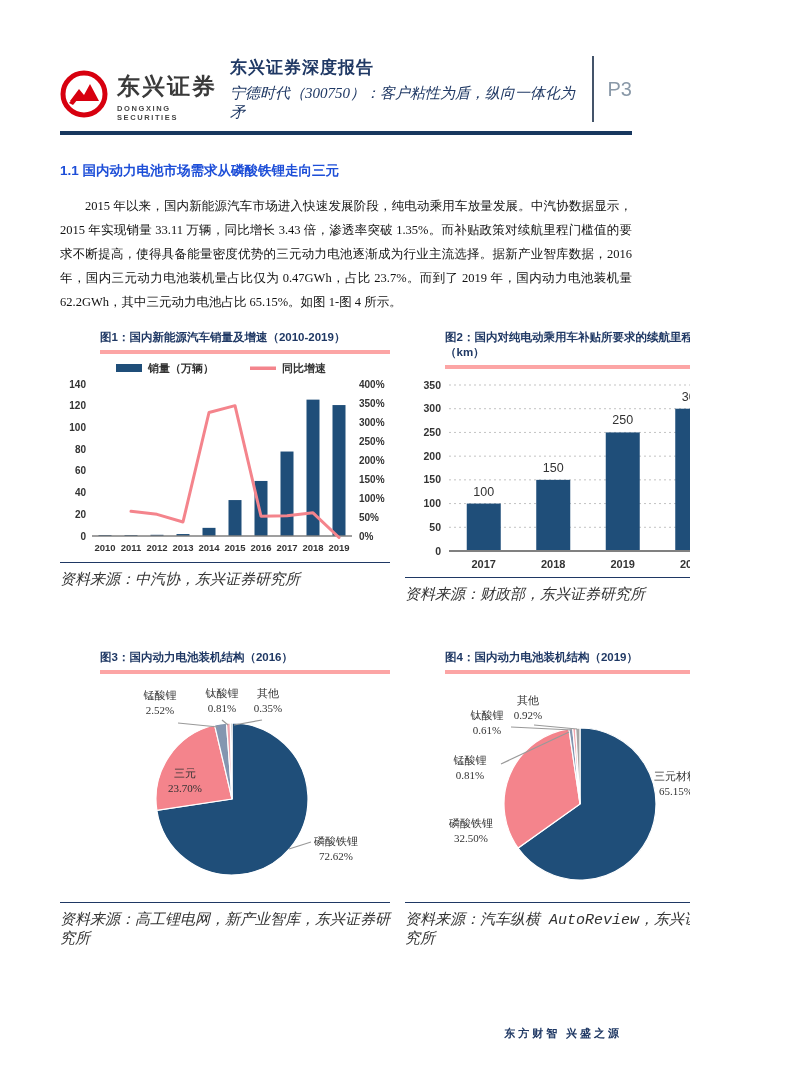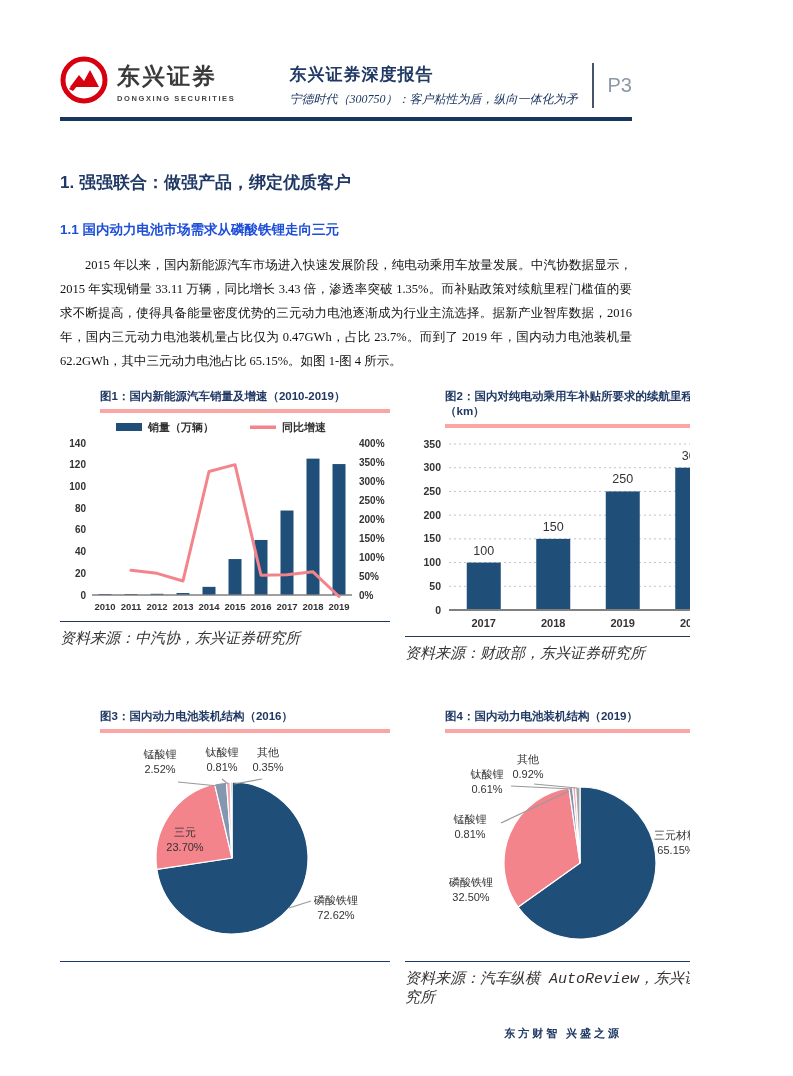--- a/index.html
+++ b/index.html
@@ -11,21 +11,21 @@
   .content { position:absolute; left:60px; right:58px; top:0; }
 
   
   .header { display:flex; align-items:flex-end; justify-content:space-between; margin-top:56px; }
   .brand { display:flex; align-items:center; gap:9px; }
   .brand-text .cn { font-size:23px; font-weight:700; color:#3a3a3a; letter-spacing:2px; }
   .brand-text .en { font-size:7.5px; font-weight:700; color:#444; letter-spacing:1.6px; margin-top:2px; }
   .header-right { display:flex; align-items:stretch; }
   .report-meta { padding-right:14px; }
   .report-title { font-size:17px; font-weight:700; color:#1F3864; letter-spacing:1px; }
-  .report-subtitle { font-family:"Liberation Serif", serif; font-style:italic; font-size:12px; color:#1F3864; margin-top:5px; }
+  .report-subtitle { font-family:"Liberation Serif", serif; font-style:italic; font-size:15px; color:#1F3864; margin-top:5px; }
   .header-divider { width:2px; background:#44546A; }
   .page-no { font-size:20px; color:#8A99A8; padding-left:14px; display:flex; align-items:center; }
   .top-rule { height:4px; background:#17375E; margin-top:9px; }
 
   
   .h1 { margin-top:50px; font-size:17px; font-weight:700; color:#1F3864; }
   .h2 { margin-top:27px; font-size:13.5px; font-weight:700; color:#1d4ed8; }
   .body-par {
     margin-top:14px; font-family:Liberation Serif, serif; font-size:12.5px;
     line-height:24px; text-align:justify; text-indent:2em; color:#111;
@@ -36,21 +36,21 @@
   .fig-grid.row2 { margin-top:46px; }
   .fig-title { font-size:11.5px; font-weight:700; color:#1F3864; padding-bottom:5px; border-bottom:4px solid #fca5a5;margin-left:40px; }
   .fig-chart { position:relative; }
   .fig-chart.pies { height:228px; }
   .fig-chart.bars { height:208px; }
   .fig-source-rule { border-top:1.5px solid #1F3864; }
   .fig-source { font-family:Liberation Mono, monospace; font-style:italic; font-size:15px; color:#333; padding-top:7px; }
   svg text { font-family:"Liberation Sans", sans-serif; }
 
   
-  .pie-label { position:absolute; transform:translateX(-50%); text-align:center; font-size:11px; line-height:15px; color:#333; white-space:nowrap; }
+  .pie-label { position:absolute; transform:translateX(-50%); text-align:center; font-size:11px; line-height:15px; color:#333; white-space:nowrap;font-family:Liberation Serif, serif; }
   
   .p3-mn  { left:100px; top:14px; }
   .p3-ti  { left:162px; top:12px; }
   .p3-ot  { left:208px; top:12px; }
   .p3-sy  { left:125px; top:92px; }
   .p3-lfp { left:276px; top:160px; }
   
   .p4-ti  { left:82px;  top:34px; }
   .p4-ot  { left:123px; top:19px; }
   .p4-mn  { left:65px;  top:79px; }
@@ -88,21 +88,20 @@
         <div class="report-meta">
           <div class="report-title">东兴证券深度报告</div>
           <div class="report-subtitle">宁德时代（300750）：客户粘性为盾，纵向一体化为矛</div>
         </div>
         <div class="header-divider"></div>
         <div class="page-no">P3</div>
       </div>
     </div>
     <div class="top-rule"></div>
 
-    <div class="h1">1. 强强联合：做强产品，绑定优质客户</div>
     <div class="h2">1.1 国内动力电池市场需求从磷酸铁锂走向三元</div>
     <p class="body-par">2015 年以来，国内新能源汽车市场进入快速发展阶段，纯电动乘用车放量发展。中汽协数据显示，2015 年实现销量 33.11 万辆，同比增长 3.43 倍，渗透率突破 1.35%。而补贴政策对续航里程门槛值的要求不断提高，使得具备能量密度优势的三元动力电池逐渐成为行业主流选择。据新产业智库数据，2016 年，国内三元动力电池装机量占比仅为 0.47GWh，占比 23.7%。而到了 2019 年，国内动力电池装机量 62.2GWh，其中三元动力电池占比 65.15%。如图 1-图 4 所示。</p>
 
     <div class="fig-grid">
       <div class="figure">
         <div class="fig-title">图1：国内新能源汽车销量及增速（2010-2019）</div>
         <div class="fig-chart bars" id="fig1"><svg width="330" height="208" viewBox="0 0 330 208">
               <rect x="56" y="10" width="26" height="8" fill="#1F4E79"></rect>
               <text x="88" y="18" text-anchor="start" font-size="11" font-weight="700" fill="#333">销量（万辆）</text>
               <rect x="190" y="12.5" width="26" height="3.5" fill="#F4848C"></rect>
@@ -217,20 +216,21 @@
               <path d="M 172 125 L 154.58335257879384 51.02256835625211 A 76 76 0 0 1 166.4656468181457 49.20177485680486 Z" fill="#8496B0" stroke="#fff" stroke-width="1.2"></path>
               <path d="M 172 125 L 166.4656468181457 49.20177485680486 A 76 76 0 0 1 170.32880741696962 49.018376462789206 Z" fill="#F2A5AE" stroke="#fff" stroke-width="1.2"></path>
               <path d="M 172 125 L 170.32880741696962 49.018376462789206 A 76 76 0 0 1 171.99999999999997 49 Z" fill="#A6A6A6" stroke="#fff" stroke-width="1.2"></path>
               <line x1="118" y1="49" x2="158" y2="53" stroke="#999" stroke-width="1.2"></line>
               <line x1="162" y1="46" x2="168" y2="51" stroke="#999" stroke-width="1.2"></line>
               <line x1="202" y1="46" x2="174" y2="51" stroke="#999" stroke-width="1.2"></line>
               <line x1="229" y1="175" x2="251" y2="168" stroke="#999" stroke-width="1.2"></line>
             </svg>
           </div>
         <div class="fig-source-rule"></div>
+        <div class="fig-source">资料来源：高工锂电网，新产业智库，东兴证券研究所</div>
       </div>
       <div class="figure">
         <div class="fig-title">图4：国内动力电池装机结构（2019）</div>
         <div class="fig-chart pies" id="fig4">
           <div class="pie-label p4-ti" style="z-index: 2;">
             <div>钛酸锂</div>
               <div>0.61%</div>
           </div>
           <div class="pie-label p4-ot" style="z-index: 2;">
             <div>其他</div>

